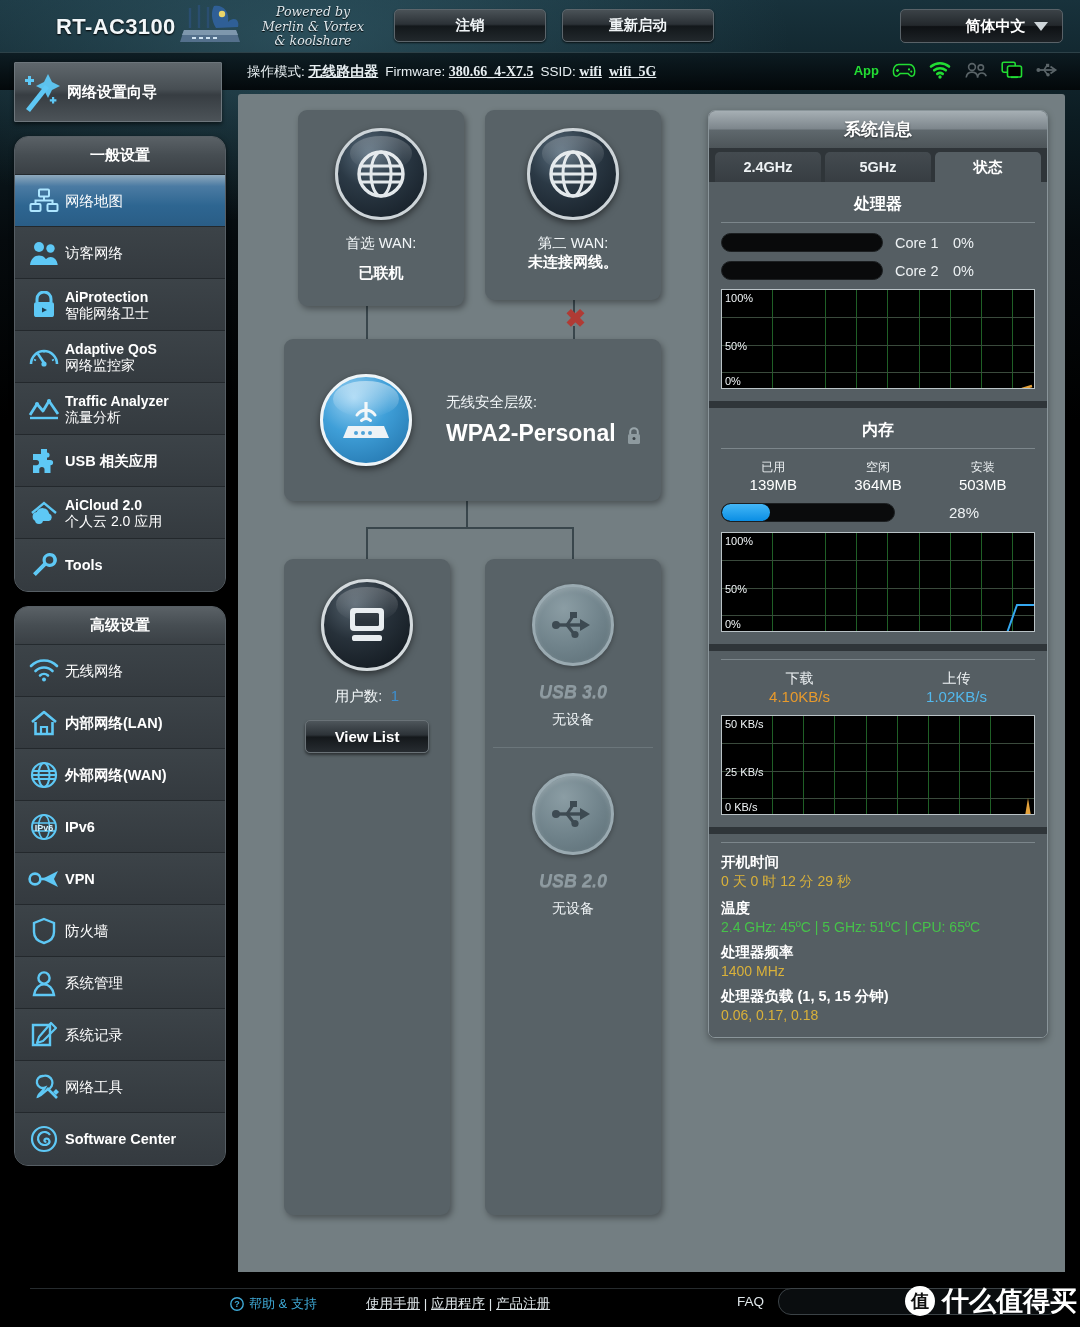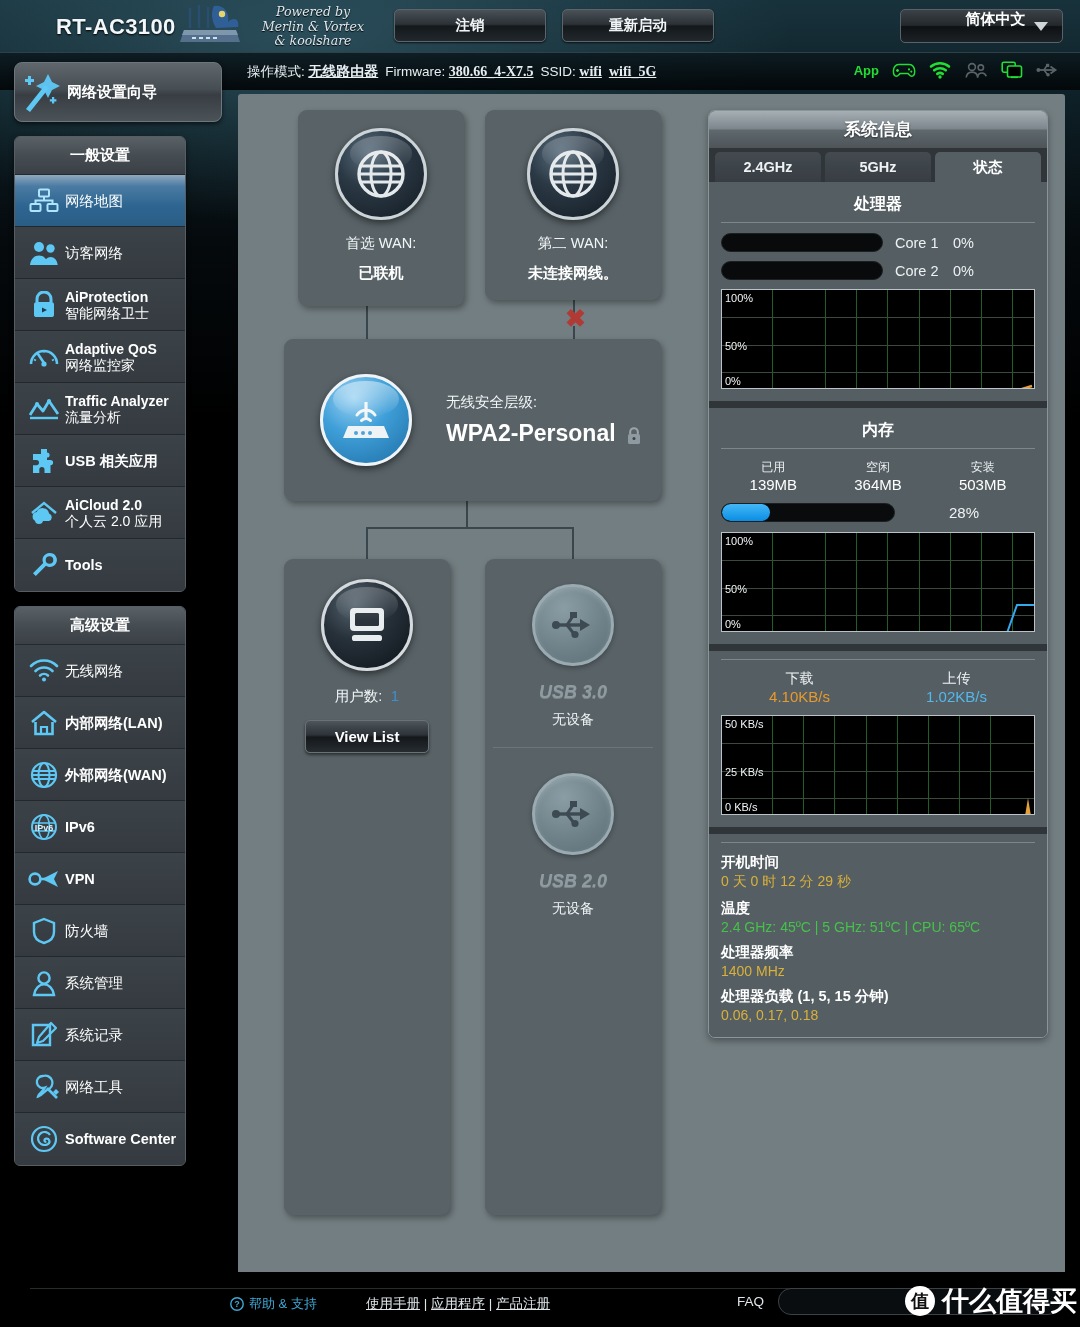--- a/index.html
+++ b/index.html
@@ -47,21 +47,21 @@
     box-shadow: 0 1px 2px rgba(0,0,0,.7);
   }
   #btn-logout { left: 394px; width: 152px; }
   #btn-reboot { left: 562px; width: 152px; }
   #lang-select {
     position: absolute; left: 900px; top: 9px; width: 163px; height: 34px;
     border-radius: 5px;
     background: linear-gradient(180deg,#3b4247 0%, #23282c 48%, #0e1114 52%, #1d2226 100%);
     border: 1px solid #596268;
     color: #fff; font-size: 15px; font-weight: bold;
-    display: flex; justify-content: center;
+    display: flex; align-items: center; justify-content: center;
     cursor: pointer;
     padding-left: 28px;
   }
   #lang-caret {
     position: absolute; right: 14px; top: 12px;
     width: 0; height: 0; border-left: 7px solid transparent;
     border-right: 7px solid transparent; border-top: 9px solid #cfd6da;
   }
 
   
@@ -80,30 +80,30 @@
   .icons {
     position: absolute; right: 22px; top: 8px;
     display: flex; align-items: center; gap: 13px;
   }
   .icons .ico { display: block; }
   .apptext { color: #22dd33; font-size: 13px; font-weight: bold; }
 
   
   .sidebar { position: absolute; left: 14px; top: 62px; width: 208px; }
   #wizard-btn {
-    width: 208px; height: 60px; border-radius: 8px;
+    width: 208px; height: 60px; border-radius: 1px;
     background: linear-gradient(180deg,#5f676c 0%, #474e53 45%, #373d42 55%, #4c5358 100%);
     border: 1px solid #6d767c;
     display: flex; align-items: center; cursor: pointer;
     box-shadow: 0 2px 4px rgba(0,0,0,.6);
   }
   #wizard-btn .lbl { color: #fff; font-size: 15px; font-weight: bold; margin-left: 6px; }
 
   .navgroup {
-    margin-top: 14px; width: 172px; border-radius: 6px;
+    margin-top: 14px; width: 212px; border-radius: 14px;
     background: #30363a; border: 1px solid #565e64; overflow: hidden;
     box-shadow: 0 2px 5px rgba(0,0,0,.6);
   }
   .navhead {
     height: 38px; display: flex; align-items: center; justify-content: center;
     background: linear-gradient(180deg,#5a6166 0%, #464d52 50%, #3a4045 100%);
     color: #fff; font-size: 15px; font-weight: bold;
     border-bottom: 1px solid #242a2e;
   }
   .navitem {
@@ -703,21 +703,21 @@
         <div class="globe-circ">
           <svg width="52" height="52" viewBox="0 0 52 52">
             <circle cx="26" cy="26" r="22" fill="none" stroke="#e4e9ec" stroke-width="3.4"></circle>
             <ellipse cx="26" cy="26" rx="10" ry="22" fill="none" stroke="#e4e9ec" stroke-width="3"></ellipse>
             <path d="M5 18h42M5 34h42M4 26h44" stroke="#e4e9ec" stroke-width="3"></path>
           </svg>
         </div>
       </div>
       <div class="tcenter" style="margin-top:14px;">
         <div class="tlabel">第二 WAN:</div>
-        <div class="tval" style="margin-top:11px;">未连接网线。</div>
+        <div class="tval" style="">未连接网线。</div>
       </div>
     </div>
 
     <div class="tile" id="tile-router">
       <div style="display:flex;align-items:center;height:100%;padding-left:36px;">
         <div class="router-circ">
           <svg width="56" height="52" viewBox="0 0 56 52">
             <g fill="none" stroke="#f3f7f9" stroke-width="3" stroke-linecap="round">
               <path d="M19 21a11 11 0 0 1 18 0"></path>
               <path d="M23.5 26.5a6 6 0 0 1 9 0"></path>

